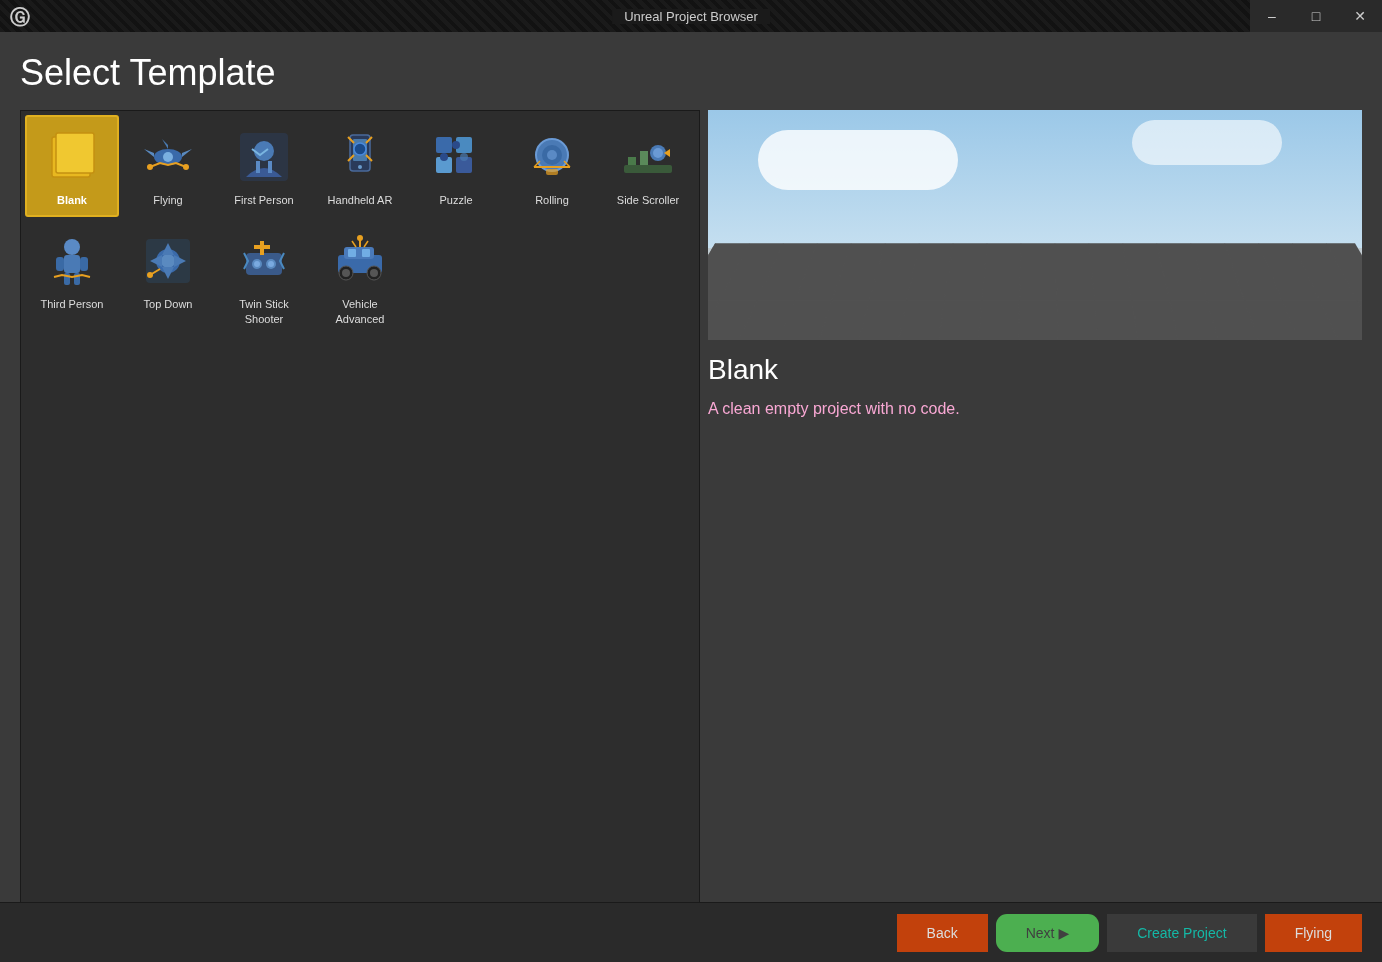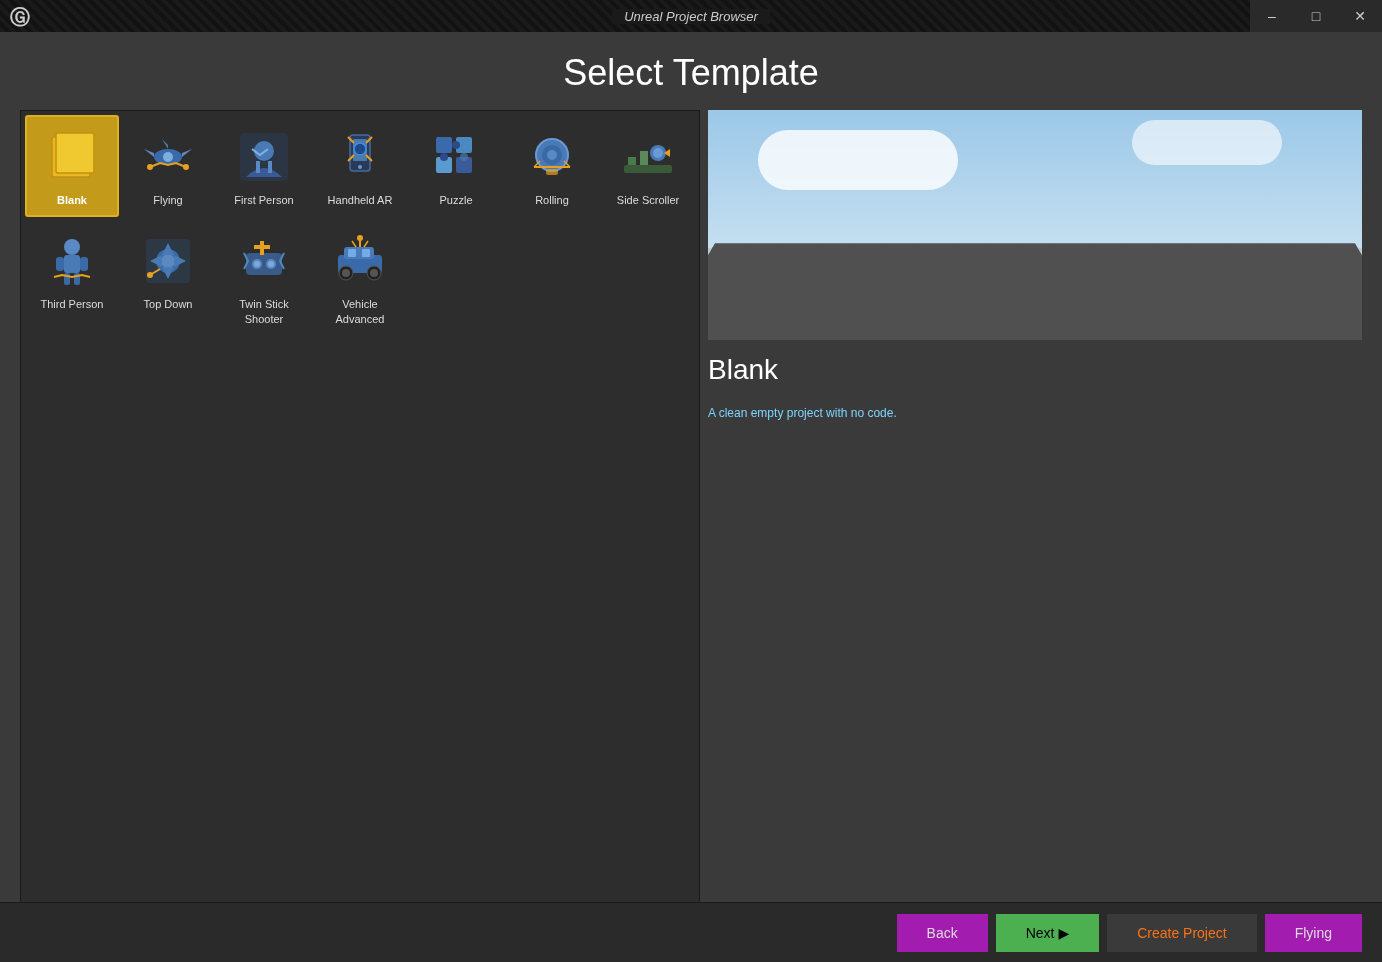--- a/index.html
+++ b/index.html
@@ -30,21 +30,20 @@
       );
     }
     .title-bar-title {
       font-size: 13px;
       color: #ccc;
       background: #1a1a1a;
       padding: 0 12px;
       position: absolute;
       left: 50%;
       transform: translateX(-50%);
-      font-style: italic;
     }
     .title-bar-controls {
       position: absolute;
       right: 0;
       top: 0;
       display: flex;
       height: 32px;
     }
     .title-btn {
       width: 44px;
@@ -75,21 +74,20 @@
       flex-direction: column;
       height: calc(962px - 32px);
       padding: 20px 20px 0 20px;
     }
 
     .page-title {
       font-size: 36px;
       font-weight: 300;
       color: #ffffff;
       margin-bottom: 16px;
-      text-align: center;
     }
 
     .content-area {
       display: flex;
       flex: 1;
       gap: 8px;
     }
 
     
     .template-panel {
@@ -205,23 +203,23 @@
     }
 
     .preview-name {
       font-size: 28px;
       font-weight: 300;
       color: #ffffff;
       margin-top: 14px;
     }
 
     .preview-description {
-      font-size: 12px;
-      color: #7dd3fc;
-      margin-top: 20px;
+      font-size: 16px;
+      color: #f9a8d4;
+      margin-top: 14px;
     }
 
     
     .bottom-bar {
       height: 60px;
       background: #2a2a2a;
       border-top: 1px solid #1a1a1a;
       display: flex;
       align-items: center;
       justify-content: flex-end;
@@ -236,30 +234,31 @@
     .btn {
       height: 38px;
       padding: 0 30px;
       font-size: 14px;
       border: none;
       cursor: pointer;
       font-family: inherit;
       font-weight: 500;
     }
     .btn-default {
-      background: #a21caf;
+      background: #c2410c;
       color: #ddd;
     }
     .btn-primary {
       background: #4caf50;
-      color: #000000;
+      color: #404040;
+      border-radius: 11px;
     }
     .btn-disabled {
       background: #3a3a3a;
-      color: #f97316;
+      color: #14b8a6;
       cursor: default;
     }
 
     
     svg.tmpl-icon {
       width: 56px;
       height: 56px;
     }
   </style>
 </head>

